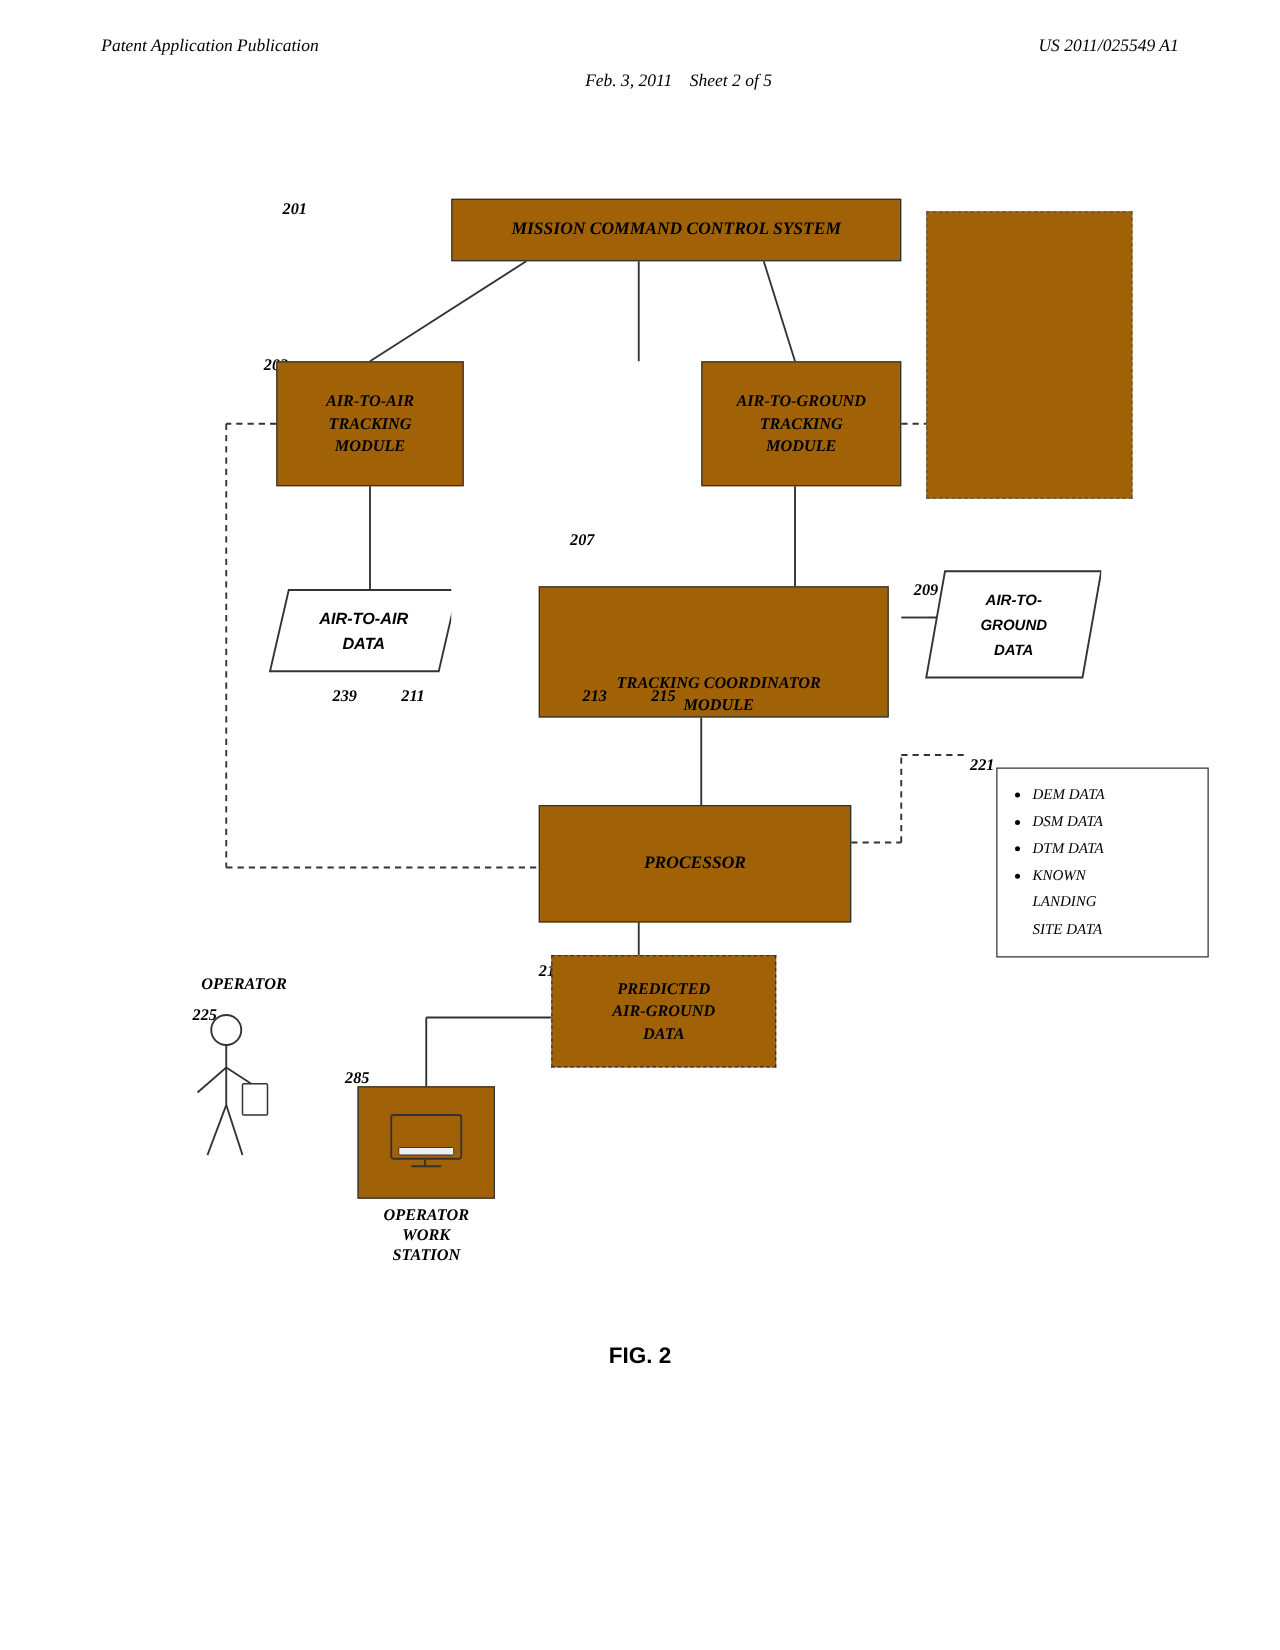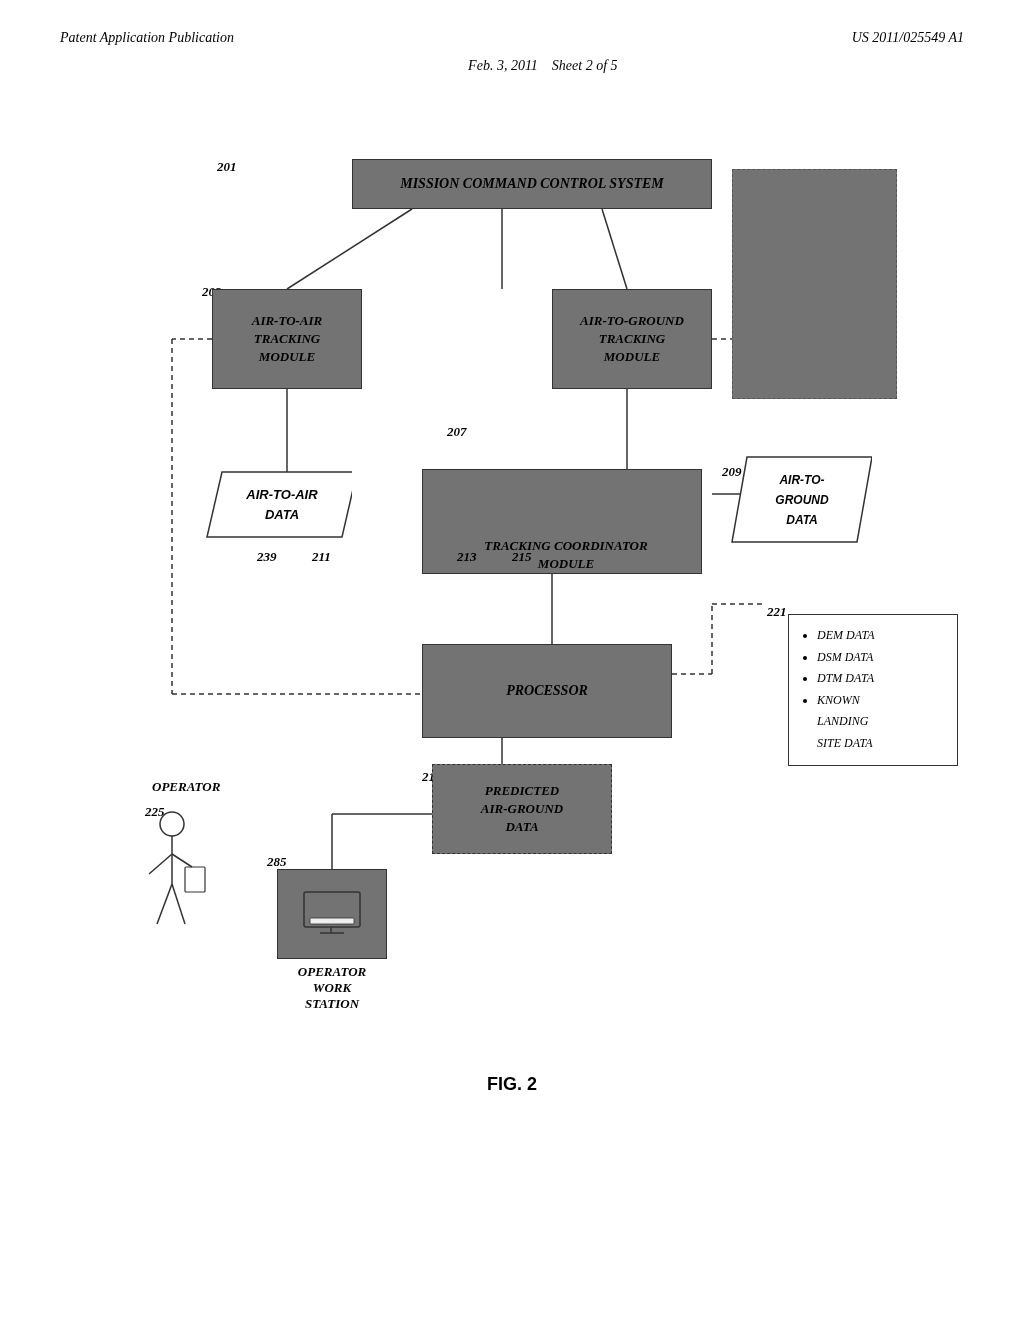--- a/index.html
+++ b/index.html
@@ -9,21 +9,21 @@
       width: 1024px;
       min-height: 1320px;
       position: relative;
       overflow-x: hidden;
     }
     .page {
       width: 1024px;
       min-height: 1320px;
       background: #fff;
       position: relative;
-      padding: 30px 60px;
+      padding: 30px 81px;
     }
     .header {
       display: flex;
       justify-content: space-between;
       align-items: flex-start;
       font-size: 14px;
       margin-bottom: 10px;
       font-style: italic;
     }
     .header-left { font-style: italic; }
@@ -41,21 +41,21 @@
     .box {
       position: absolute;
       border: 1.5px solid #333;
       display: flex;
       align-items: center;
       justify-content: center;
       text-align: center;
       font-size: 13px;
       font-weight: bold;
       line-height: 1.4;
-      background: #737373;
+      background: #a16207;
     }
     .box-dashed {
       border-style: dashed;
     }
 
     
     .lines-svg {
       position: absolute;
       top: 0; left: 0;
       width: 100%; height: 100%;

